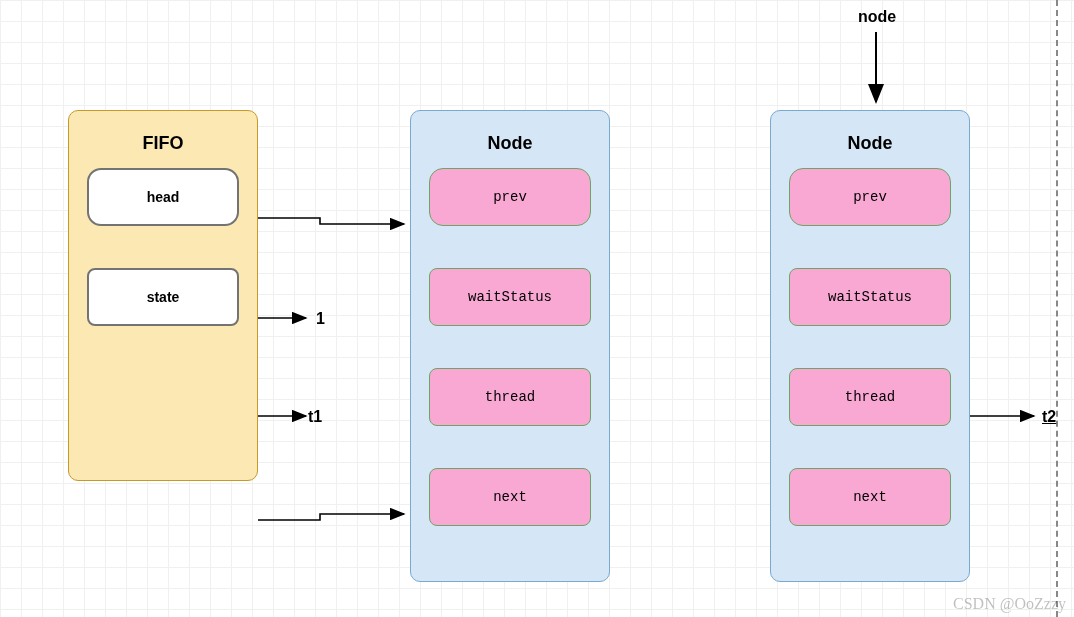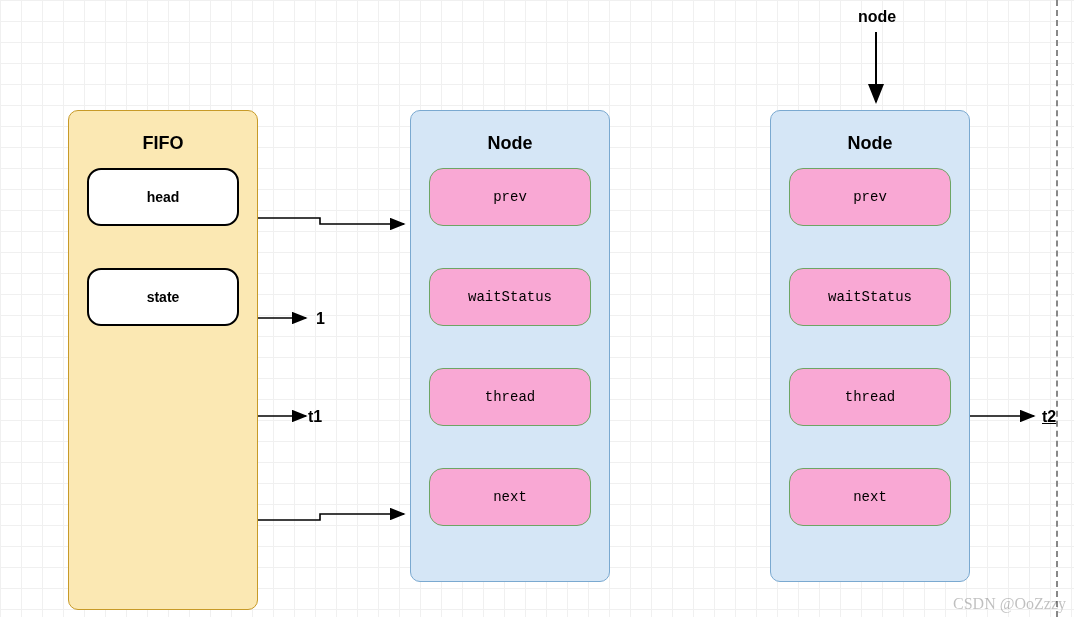--- a/index.html
+++ b/index.html
@@ -23,21 +23,21 @@
     border-radius: 10px;
     padding: 18px 18px 22px 18px;
     text-align: center;
   }
   .panel.fifo {
     background: #fbe8b3;
     border-color: #c79a28;
     left: 68px;
     top: 110px;
     width: 190px;
-    height: 500px;
+    height: 371px;
   }
   .panel.node {
     background: #d5e6f6;
     border-color: #7aa9d0;
     width: 200px;
     height: 472px;
   }
   .panel.node.n1 { left: 410px; top: 110px; }
   .panel.node.n2 { left: 770px; top: 110px; }
 
@@ -51,25 +51,25 @@
   
   .slot {
     height: 58px;
     border-radius: 14px;
     display: flex;
     align-items: center;
     justify-content: center;
     font-size: 14px;
     font-family: "Courier New", Consolas, monospace;
   }
-  .slot + .slot { margin-top: 42px; }
+  .slot + .slot { margin-top: 42px; border-radius: 8px; }
 
   .slot.white {
     background: #ffffff;
-    border: 2px solid #000000;
+    border: 2px solid #737373;
     font-family: Arial, Helvetica, sans-serif;
     font-weight: bold;
   }
   .slot.green {
     background: #f9a8d4;
     border: 1px solid #6da564;
   }
 
   
   .free-label {

